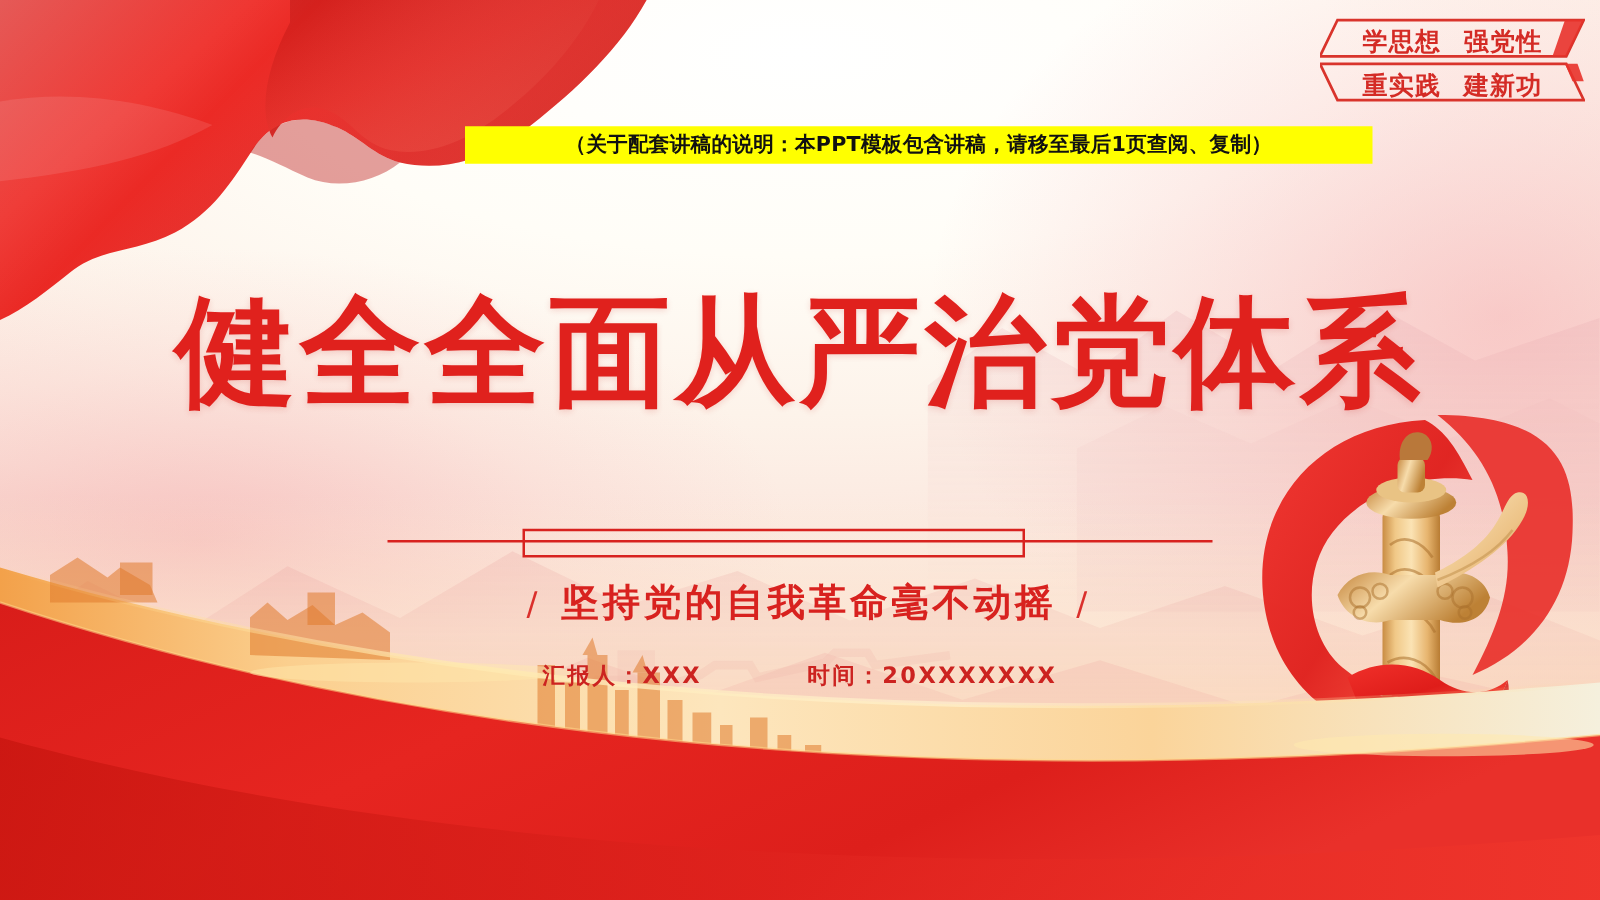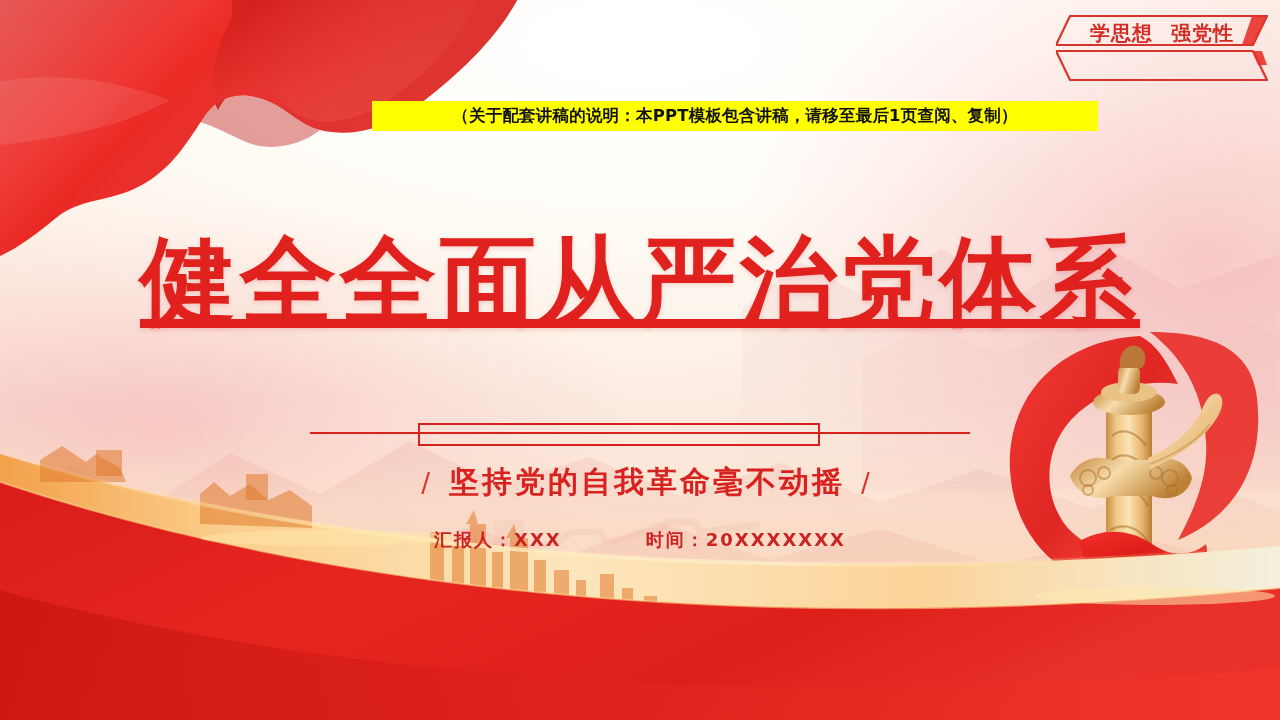--- a/index.html
+++ b/index.html
@@ -77,21 +77,20 @@
   .title{
     position:absolute;left:0;right:0;top:230px;
     text-align:center;
     font-size:96px;line-height:1.08;
     font-weight:bold;
     color:#e0211d;
     letter-spacing:4px;
     white-space:nowrap;
     font-family:"DejaVu Sans","Liberation Sans",sans-serif;
     text-shadow:0 2px 5px rgba(190,30,25,.16);
-    text-decoration:underline;
   }
 
   
   .divider{
     position:absolute;left:310px;top:418px;width:660px;height:30px;
   }
   .div-line{
     position:absolute;left:0;top:14px;width:660px;height:2px;background:#d8221f;
   }
   .div-rect{
@@ -332,20 +331,21 @@
         <polygon points="196,2 211,2 197,31 186,31" fill="#e8322b" opacity=".9"></polygon>
       </svg>
       <span><span>学思想</span><span class="sl-gap"></span><span>强党性</span></span>
     </div>
 
     <div class="slogan-line">
       <svg class="sl-frame" viewBox="0 0 212 33" preserveAspectRatio="none">
         <polygon points="0,2 197,2 211,31 14,31" fill="none" stroke="#d9342c" stroke-width="2.2"></polygon>
         <polygon points="196,2 206,2 211,16 202,16" fill="#e8322b" opacity=".9"></polygon>
       </svg>
+      <span><span>重实践</span><span class="sl-gap"></span><span>建新功</span></span>
     </div>
 
   </div>
 
   <div class="note">（关于配套讲稿的说明：本PPT模板包含讲稿，请移至最后1页查阅、复制）</div>
 
   <div class="title">健全全面从严治党体系</div>
 
   <div class="divider">
     <div class="div-line"></div>

